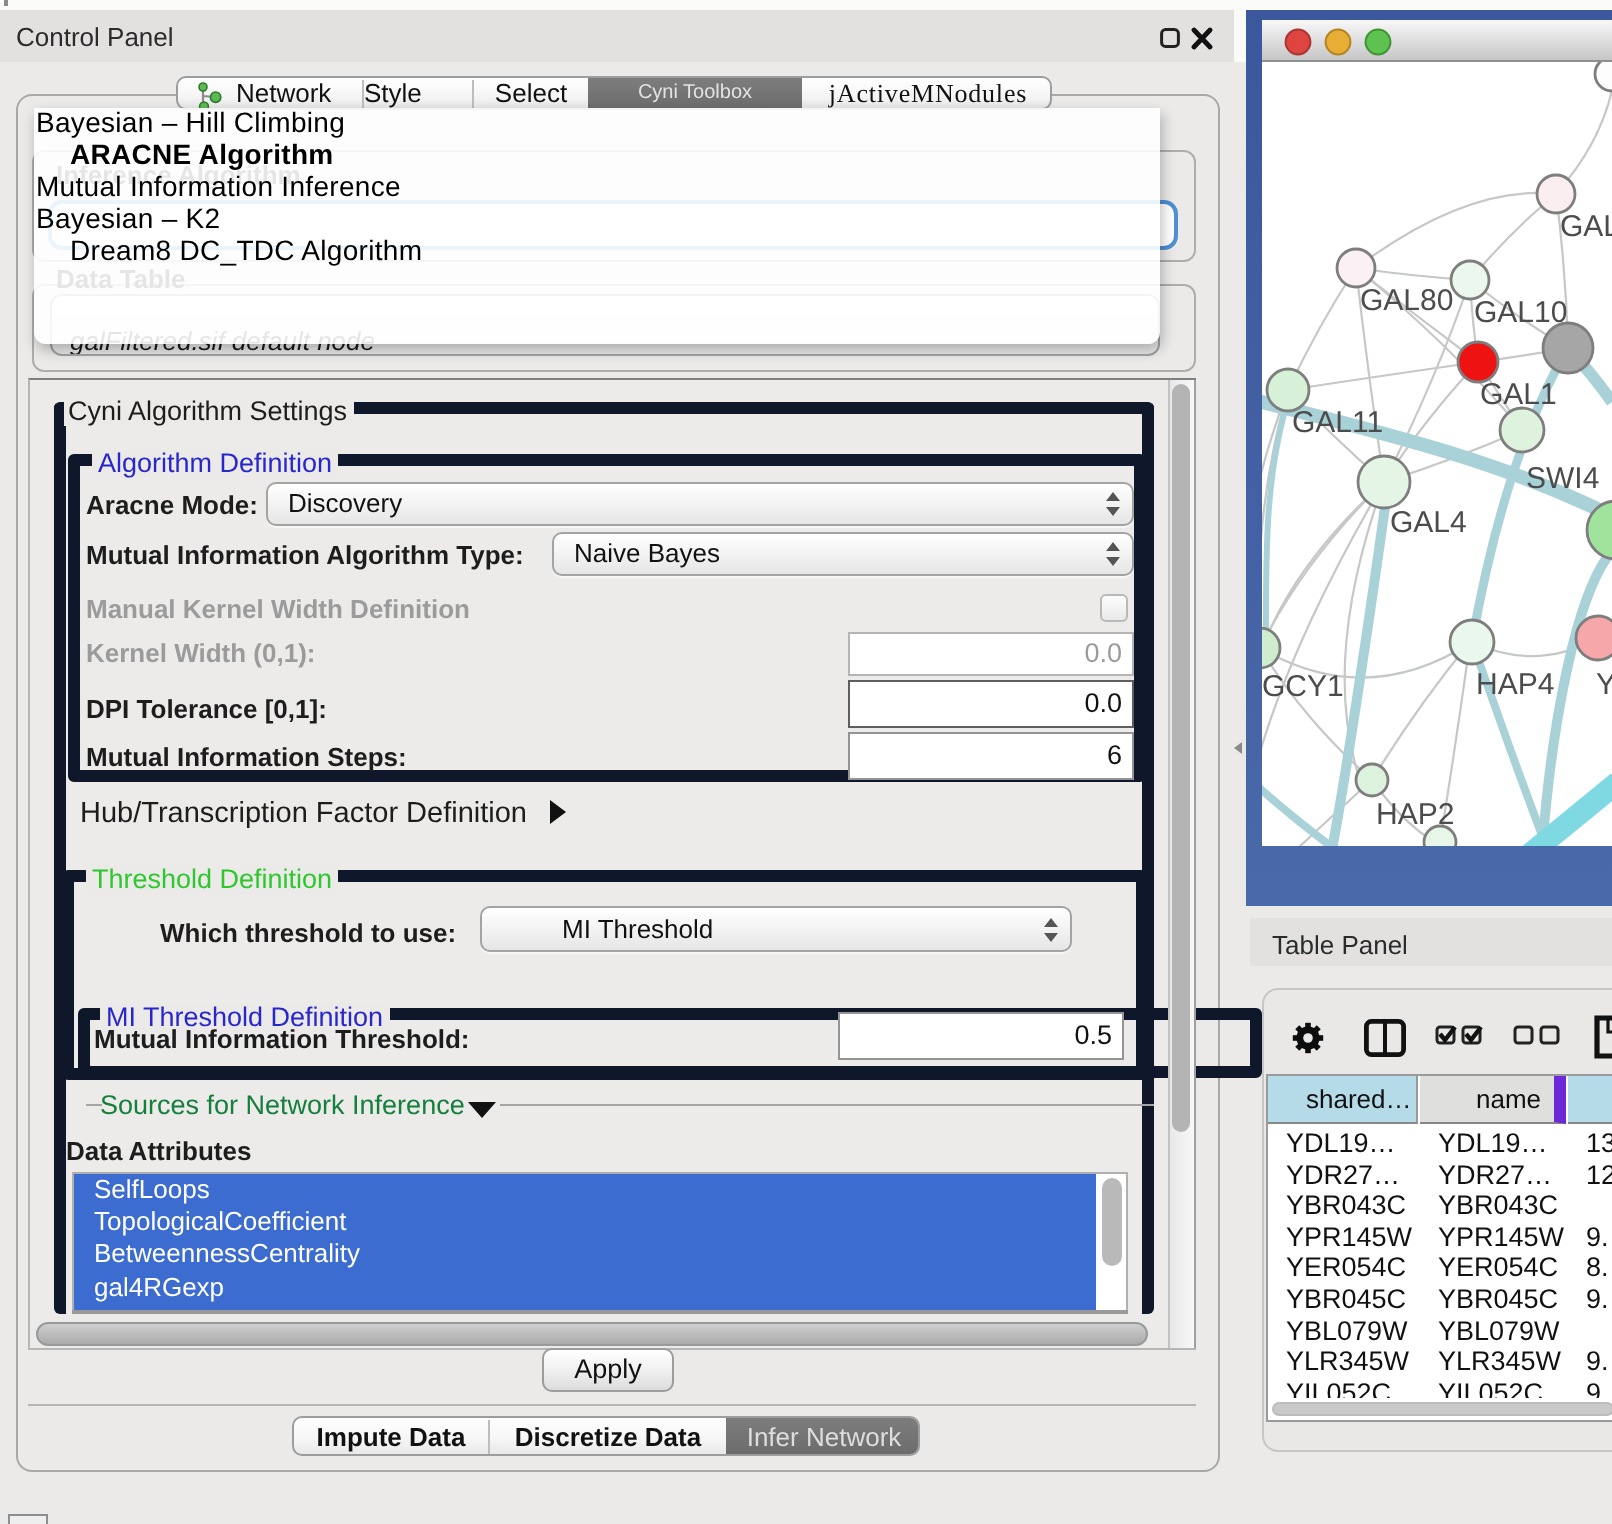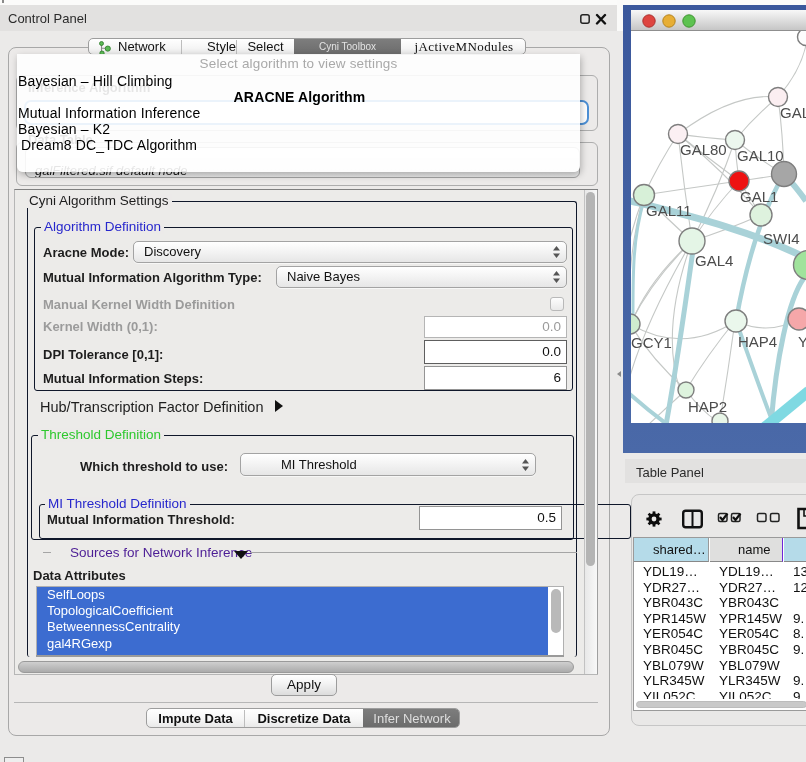--- a/index.html
+++ b/index.html
@@ -12,21 +12,21 @@
     position:absolute; border:1px solid #a3a3a3; border-radius:5px;
     background:linear-gradient(#ffffff,#f4f4f4 45%,#e6e6e6);
     font-size:13px; color:#111; padding-left:10px;
     box-shadow:0 1px 0 rgba(255,255,255,.6);
   }
   .arrs { position:absolute; right:5px; top:50%; margin-top:-6px; }
   .field {
     position:absolute; background:#fff; border:1px solid #949494;
     font-size:13.5px; color:#111; text-align:right; padding-right:5px;
   }
-  .gbox { position:absolute; border:1px solid #0f172a; border-radius:3px; }
+  .gbox { position:absolute; border:6px solid #0f172a; border-radius:3px; }
   .gtitle { position:absolute; top:-8px; background:#eceae9; padding:0 3px; font-size:13.5px; white-space:nowrap; line-height:14px; }
 </style>
 </head>
 <body>
 
 <div class="abs" style="left:0;top:0;width:806px;height:5px;background:#fbfbfa;"></div>
 <div class="abs" style="left:2px;top:0;width:2px;height:3px;background:#8a8a8a;"></div>
 
 <div class="abs" style="left:0;top:5px;width:617px;height:26px;background:#e2e1e0;"></div>
 <div class="abs" style="left:617px;top:0;width:6px;height:31px;background:#fafaf9;"></div>
@@ -86,21 +86,21 @@
       <path d="M4.5 0 L8 4.5 L1 4.5 Z M4.5 12 L8 7.5 L1 7.5 Z" fill="#555"></path>
     </svg></div>
 
 <div class="gbox" style="left:39px;top:504px;width:592px;height:35px;">
   <div class="gtitle" style="left:5px;color:#2727cc;">MI Threshold Definition</div>
 </div>
 <div class="lbl" style="left:47px;top:512px;">Mutual Information Threshold:</div>
 <div class="field" style="left:419px;top:506px;width:143px;height:24px;line-height:21px;">0.5</div>
 
 <div class="abs" style="left:43px;top:552px;width:8px;height:1px;background:#a5a5a5;"></div>
-<div class="abs" style="left:50px;top:545px;font-size:13.5px;color:#4c1d95;margin-left:20px;">Sources for Network Inference</div>
+<div class="abs" style="left:50px;top:545px;font-size:13.5px;color:#15803d;">Sources for Network Inference</div>
 <div class="abs" style="left:234px;top:551px;width:0;height:0;border-top:8px solid #111;border-left:7px solid transparent;border-right:7px solid transparent;"></div>
 <div class="abs" style="left:250px;top:552px;width:327px;height:1px;background:#a5a5a5;"></div>
 <div class="lbl" style="left:33px;top:568px;">Data Attributes</div>
 
 <div class="abs" style="left:36px;top:586px;width:528px;height:70px;background:#fff;border:1px solid #b0b0b0;border-bottom:none;overflow:hidden;">
   <div style="position:absolute;left:0;top:0;width:511px;height:70px;background:#3c6cd0;color:#fff;font-size:13px;">
     <div style="height:16px;line-height:15px;padding-left:10px;">SelfLoops</div>
     <div style="height:16px;line-height:15px;padding-left:10px;">TopologicalCoefficient</div>
     <div style="height:17px;line-height:15px;padding-left:10px;">BetweennessCentrality</div>
     <div style="height:17px;line-height:15px;padding-left:10px;">gal4RGexp</div>
@@ -127,34 +127,33 @@
 
 <div class="abs" style="left:88px;top:38px;width:438px;height:17px;border:1px solid #9d9d9d;border-radius:5px;background:linear-gradient(#ffffff,#f5f5f5 60%,#e9e9e9);overflow:hidden;">
   <svg class="abs" style="left:10px;top:2px;" width="13" height="15" viewBox="0 0 13 15">
     <path d="M2.5 2.5 L2.5 12 M2.5 7 L8.5 7.5" stroke="#8a8a8a" stroke-width="1.1" fill="none"></path>
     <circle cx="2.5" cy="2.5" r="2" fill="#5cb956" stroke="#2c7b28" stroke-width=".8"></circle>
     <circle cx="8.8" cy="7.6" r="2.6" fill="#5cb956" stroke="#2c7b28" stroke-width=".8"></circle>
     <circle cx="3" cy="12.2" r="2.2" fill="#5cb956" stroke="#2c7b28" stroke-width=".8"></circle>
   </svg>
   <div class="abs" style="left:29px;top:0;width:55px;height:17px;font-size:13px;color:#111;line-height:16px;">Network</div>
   <div class="abs" style="left:92px;top:1px;width:1px;height:15px;background:#bdbdbd;"></div>
-  <div class="abs" style="left:93px;top:0;width:54px;height:17px;text-align:right;font-size:13px;color:#111;line-height:16px;">Style</div>
+  <div class="abs" style="left:93px;top:0;width:54px;height:17px;text-align:left;font-size:13px;color:#111;line-height:16px;">Style</div>
   <div class="abs" style="left:147px;top:1px;width:1px;height:15px;background:#bdbdbd;"></div>
   <div class="abs" style="left:148px;top:0;width:57px;height:17px;text-align:center;font-size:13px;color:#111;line-height:16px;">Select</div>
   <div class="abs" style="left:205px;top:0;width:107px;height:17px;background:linear-gradient(#7d7d7d,#6a6a6a);text-align:center;font-size:10px;color:#e3e3e3;line-height:16px;">Cyni Toolbox</div>
   <div class="abs" style="left:312px;top:0;width:126px;height:17px;text-align:center;font-size:13px;color:#111;line-height:16px;letter-spacing:.4px;font-family:Liberation Serif, serif;">jActiveMNodules</div>
 </div>
 
 <div class="abs" style="left:17px;top:54px;width:563px;height:118px;background:rgba(255,255,255,.89);border-radius:0 0 6px 6px;box-shadow:1px 3px 7px rgba(0,0,0,.28);font-size:14px;letter-spacing:.15px;color:#000;overflow:hidden;">
-  <div style="height:20px;text-align:center;color:#a9a9a9;line-height:19px;font-size:13.5px;">Select algorithm to view settings</div>
   <div style="height:16px;padding-left:1px;line-height:14px;">Bayesian – Hill Climbing</div>
-  <div style="height:16px;padding-left:2px;line-height:14px;font-weight:bold;text-align:center;">ARACNE Algorithm</div>
+  <div style="height:16px;padding-left:18px;line-height:14px;font-weight:bold;">ARACNE Algorithm</div>
   <div style="height:16px;padding-left:1px;line-height:14px;">Mutual Information Inference</div>
   <div style="height:16px;padding-left:1px;line-height:14px;">Bayesian – K2</div>
-  <div style="height:16px;padding-left:4px;line-height:14px;">Dream8 DC_TDC Algorithm</div>
+  <div style="height:16px;padding-left:18px;line-height:14px;">Dream8 DC_TDC Algorithm</div>
 </div>
 
 <div class="abs" style="left:623px;top:5px;width:183px;height:448px;background:linear-gradient(#3b589c,#4a69a8);"></div>
 <div class="abs" style="left:631px;top:10px;width:175px;height:21px;background:linear-gradient(#f8f8f8,#c6c6c6);border-bottom:1px solid #8f8f8f;"></div>
 <svg class="abs" style="left:642px;top:14px;" width="56" height="14" viewBox="0 0 56 14">
   <circle cx="7" cy="7" r="6.2" fill="#de4540" stroke="#ab3330" stroke-width="1"></circle>
   <circle cx="27" cy="7" r="6.2" fill="#e7ae35" stroke="#b5841f" stroke-width="1"></circle>
   <circle cx="47" cy="7" r="6.2" fill="#5dc250" stroke="#3f9431" stroke-width="1"></circle>
 </svg>
 <div class="abs" id="netcanvas" style="left:631px;top:31px;width:175px;height:392px;background:#fff;overflow:hidden;">
@@ -279,21 +278,21 @@
     <rect x="128.5" y="9.5" width="8.5" height="8" rx="1.5"></rect>
   </g>
   <path d="M78 13 L80.5 16 L85.5 9.5" stroke="#111" stroke-width="2.2" fill="none"></path>
   <path d="M91 13 L93.5 16 L98.5 9.5" stroke="#111" stroke-width="2.2" fill="none"></path>
   <path d="M156.5 5 L168 5 L168 24 L156.5 24 Z" fill="none" stroke="#111" stroke-width="2.6"></path>
   <path d="M162 5 L162 12 L168 12" fill="none" stroke="#111" stroke-width="1.6"></path>
 </svg>
 
 <div class="abs" style="left:633px;top:537px;width:173px;height:174px;background:#fff;border:1px solid #9a9a9a;border-right:none;overflow:hidden;font-size:13.5px;color:#111;">
   <div style="position:absolute;left:0;top:0;height:24px;width:75px;background:#b5dbe9;border-right:1px solid #999;border-bottom:1px solid #888;padding-left:19px;line-height:23px;font-size:13px;">shared…</div>
-  <div style="position:absolute;left:76px;top:0;height:24px;width:73px;background:#dfdfde;border-right:1px solid #6d28d9;border-bottom:1px solid #888;padding-left:28px;line-height:23px;font-size:13px;">name</div>
+  <div style="position:absolute;left:76px;top:0;height:24px;width:73px;background:#dfdfde;border-right:6px solid #6d28d9;border-bottom:1px solid #888;padding-left:28px;line-height:23px;font-size:13px;">name</div>
   <div style="position:absolute;left:150px;top:0;height:24px;width:23px;background:#b5dbe9;border-bottom:1px solid #888;"></div>
   <div style="position:absolute;left:9px;top:26px;line-height:15.6px;">YDL19…<br>YDR27…<br>YBR043C<br>YPR145W<br>YER054C<br>YBR045C<br>YBL079W<br>YLR345W<br>YIL052C</div>
   <div style="position:absolute;left:85px;top:26px;line-height:15.6px;">YDL19…<br>YDR27…<br>YBR043C<br>YPR145W<br>YER054C<br>YBR045C<br>YBL079W<br>YLR345W<br>YIL052C</div>
   <div style="position:absolute;left:159px;top:26px;line-height:15.6px;">13<br>12<br><br>9.<br>8.<br>9.<br><br>9.<br>9.</div>
   <div style="position:absolute;left:0;top:161px;width:173px;height:13px;background:#fff;"></div>
   <div style="position:absolute;left:2px;top:163px;width:171px;height:7px;border-radius:3.5px;background:#c9c9c9;border:1px solid #bcbcbc;"></div>
 </div>
 
 <div class="abs" style="left:617px;top:371px;width:0;height:0;border-top:3.5px solid transparent;border-bottom:3.5px solid transparent;border-right:4.5px solid #8a8a8a;"></div>
 <div class="abs" style="left:4px;top:757px;width:20px;height:10px;border:1.5px solid #8d8d8d;background:#eeeeee;"></div>

